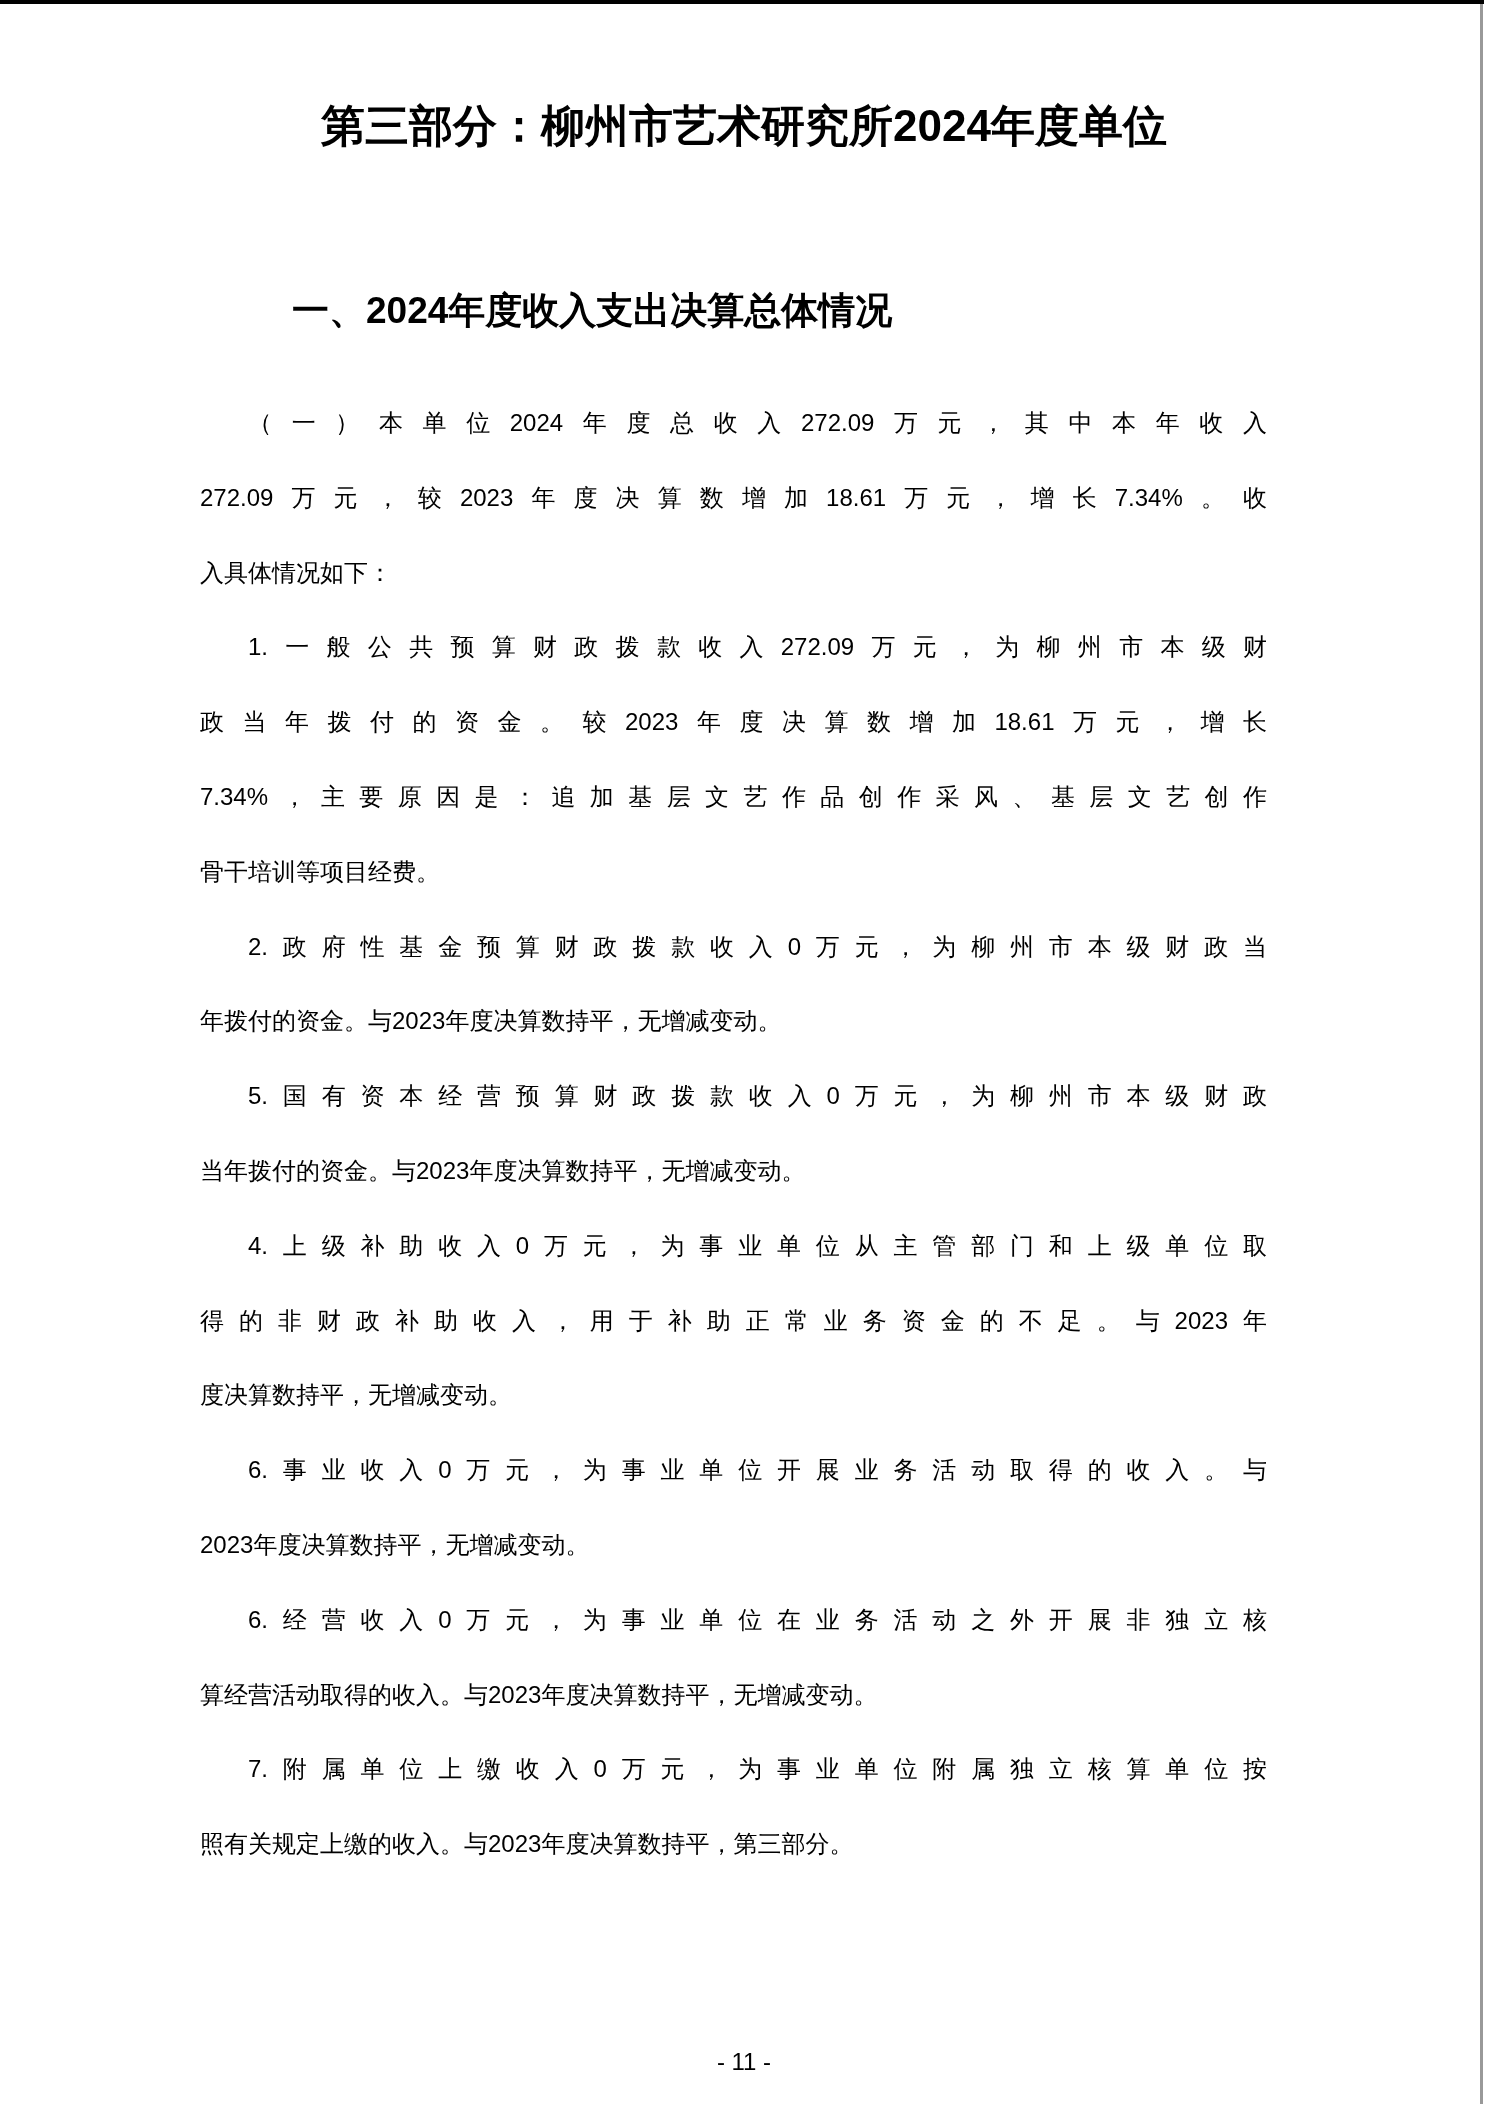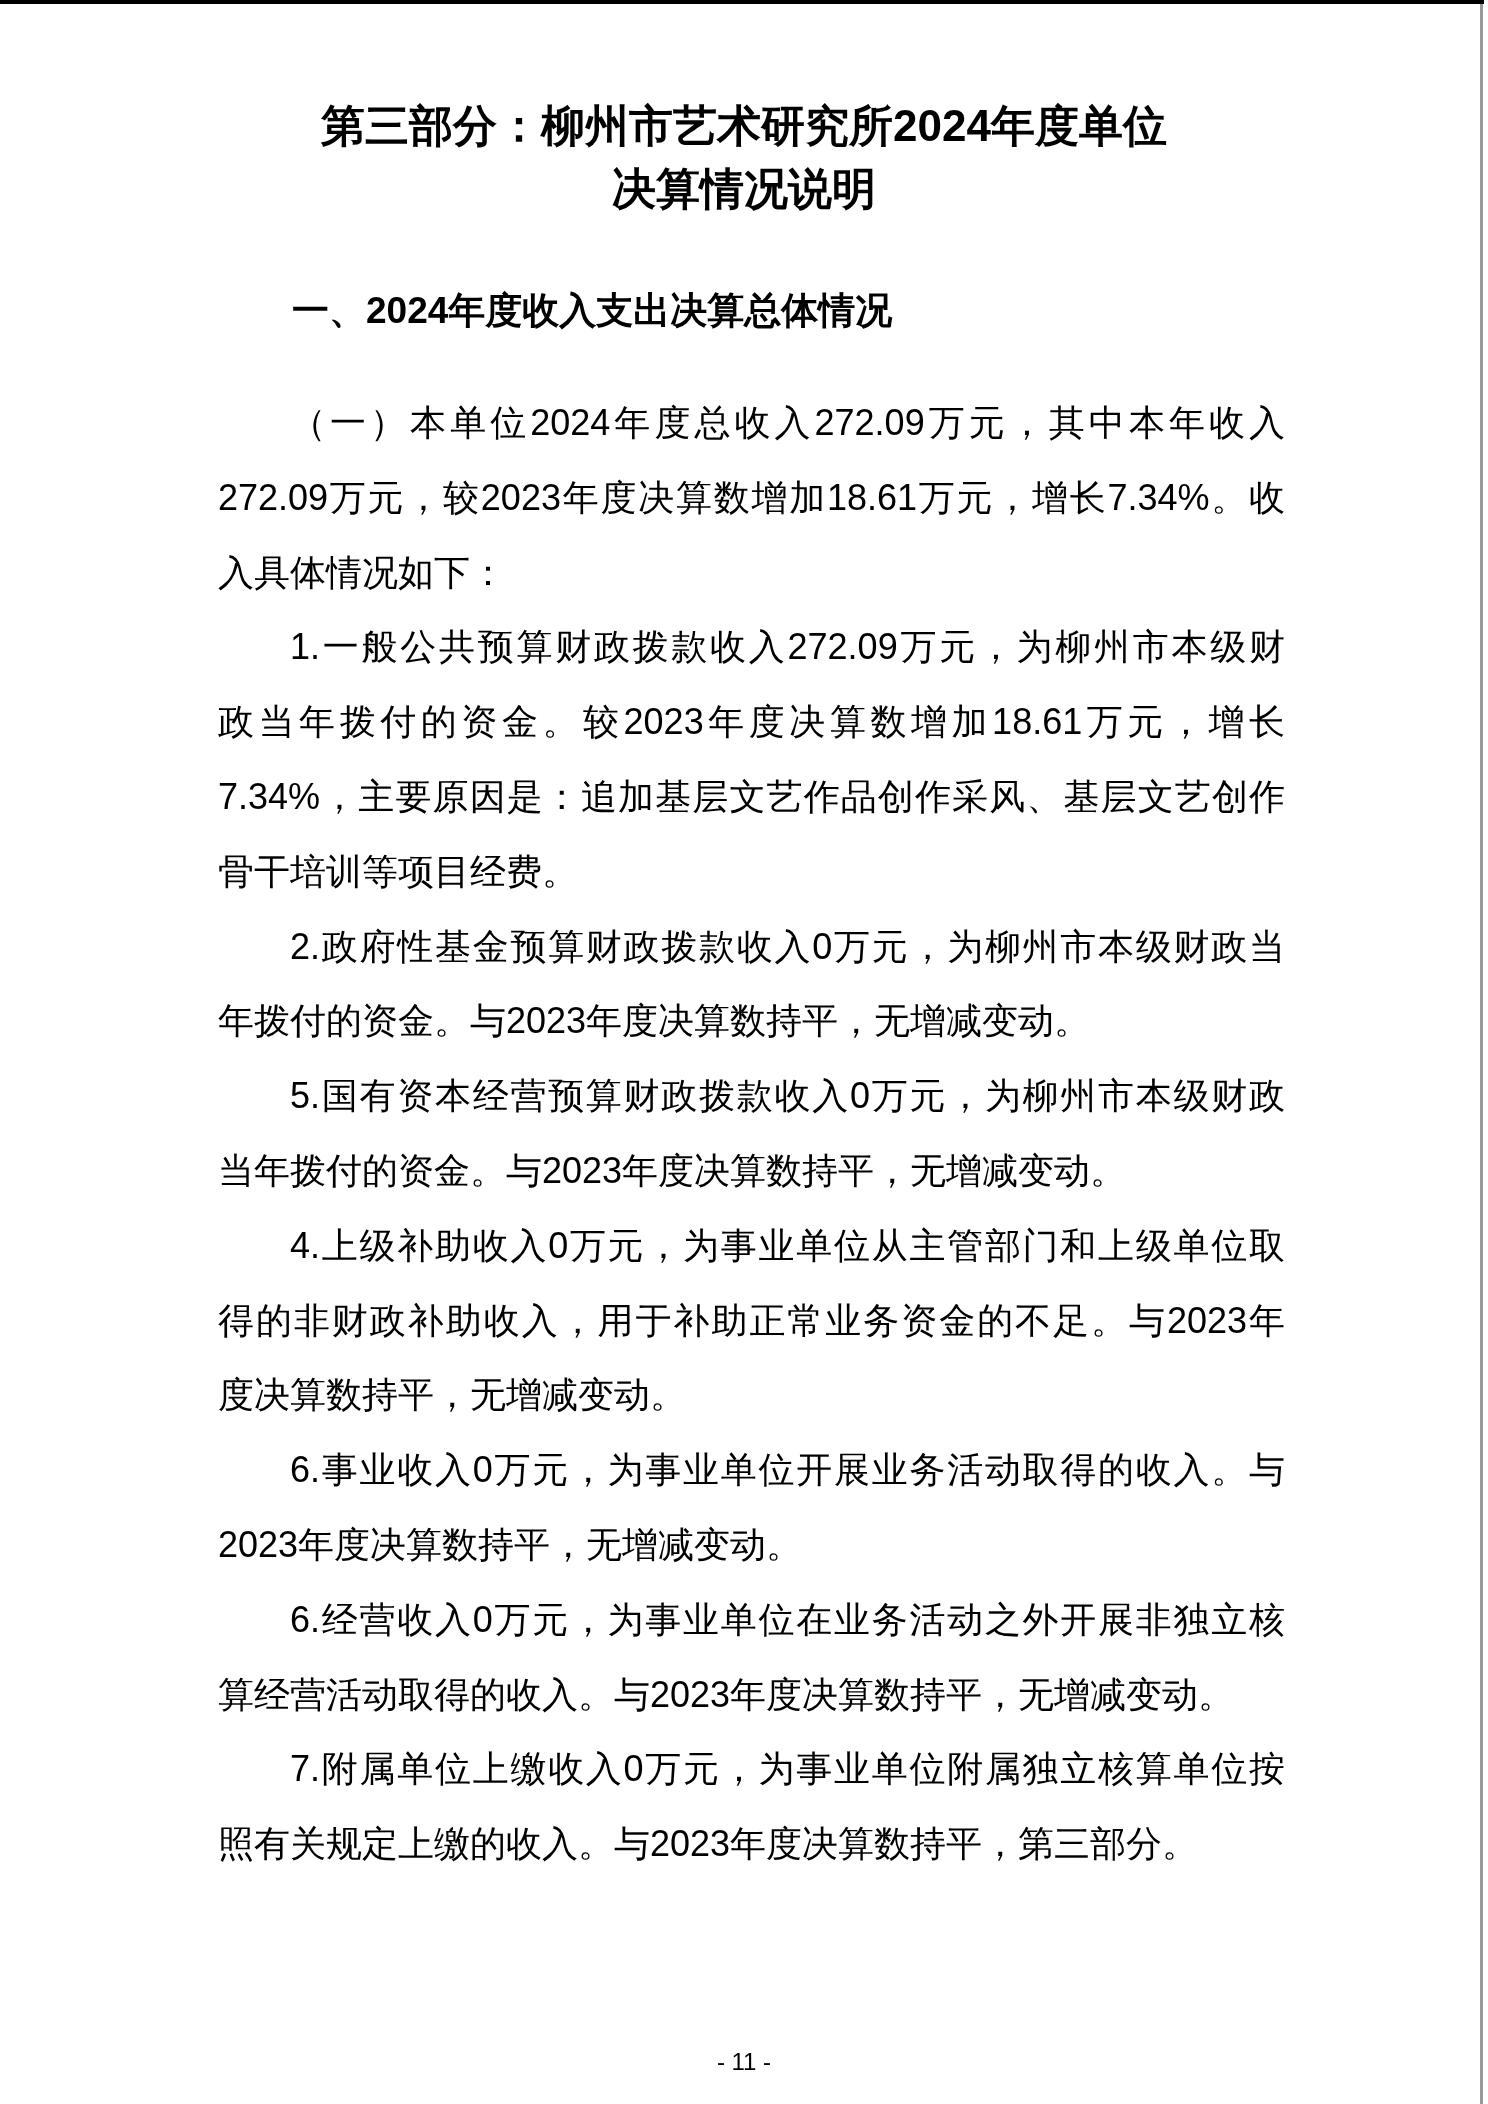--- a/index.html
+++ b/index.html
@@ -39,23 +39,23 @@
     left: 218px; top: 288px;
     width: 1067px;
     font-size: 37px;
     line-height: 46px;
     font-weight: 700;
     text-indent: 2em;
     white-space: nowrap;
   }
   .body-block {
     position: absolute;
-    left: 218px; top: 386px;
+    left: 200px; top: 386px;
     width: 1067px;
-    font-size: 36px;
+    font-size: 24px;
     font-weight: 400;
   }
   .line {
     line-height: 74.8px;
     height: 74.8px;
     text-align: justify;
     text-align-last: justify;
     overflow: hidden;
   }
   .line.lead { text-indent: 2em; }
@@ -71,21 +71,20 @@
   }
 </style>
 </head>
 <body>
 
 <div class="scan-top-border"></div>
 <div class="scan-edge-line"></div>
 
 <div class="doc-title">
   <div>第三部分：柳州市艺术研究所2024年度单位</div>
-  <div>决算情况说明</div>
 </div>
 
 <div class="section-heading">一、2024年度收入支出决算总体情况</div>
 
 <div class="body-block">
   <div class="line lead">（一）本单位2024年度总收入272.09万元，其中本年收入</div>
   <div class="line">272.09万元，较2023年度决算数增加18.61万元，增长7.34%。收</div>
   <div class="line end">入具体情况如下：</div>
   <div class="line lead">1.一般公共预算财政拨款收入272.09万元，为柳州市本级财</div>
   <div class="line">政当年拨付的资金。较2023年度决算数增加18.61万元，增长</div>

